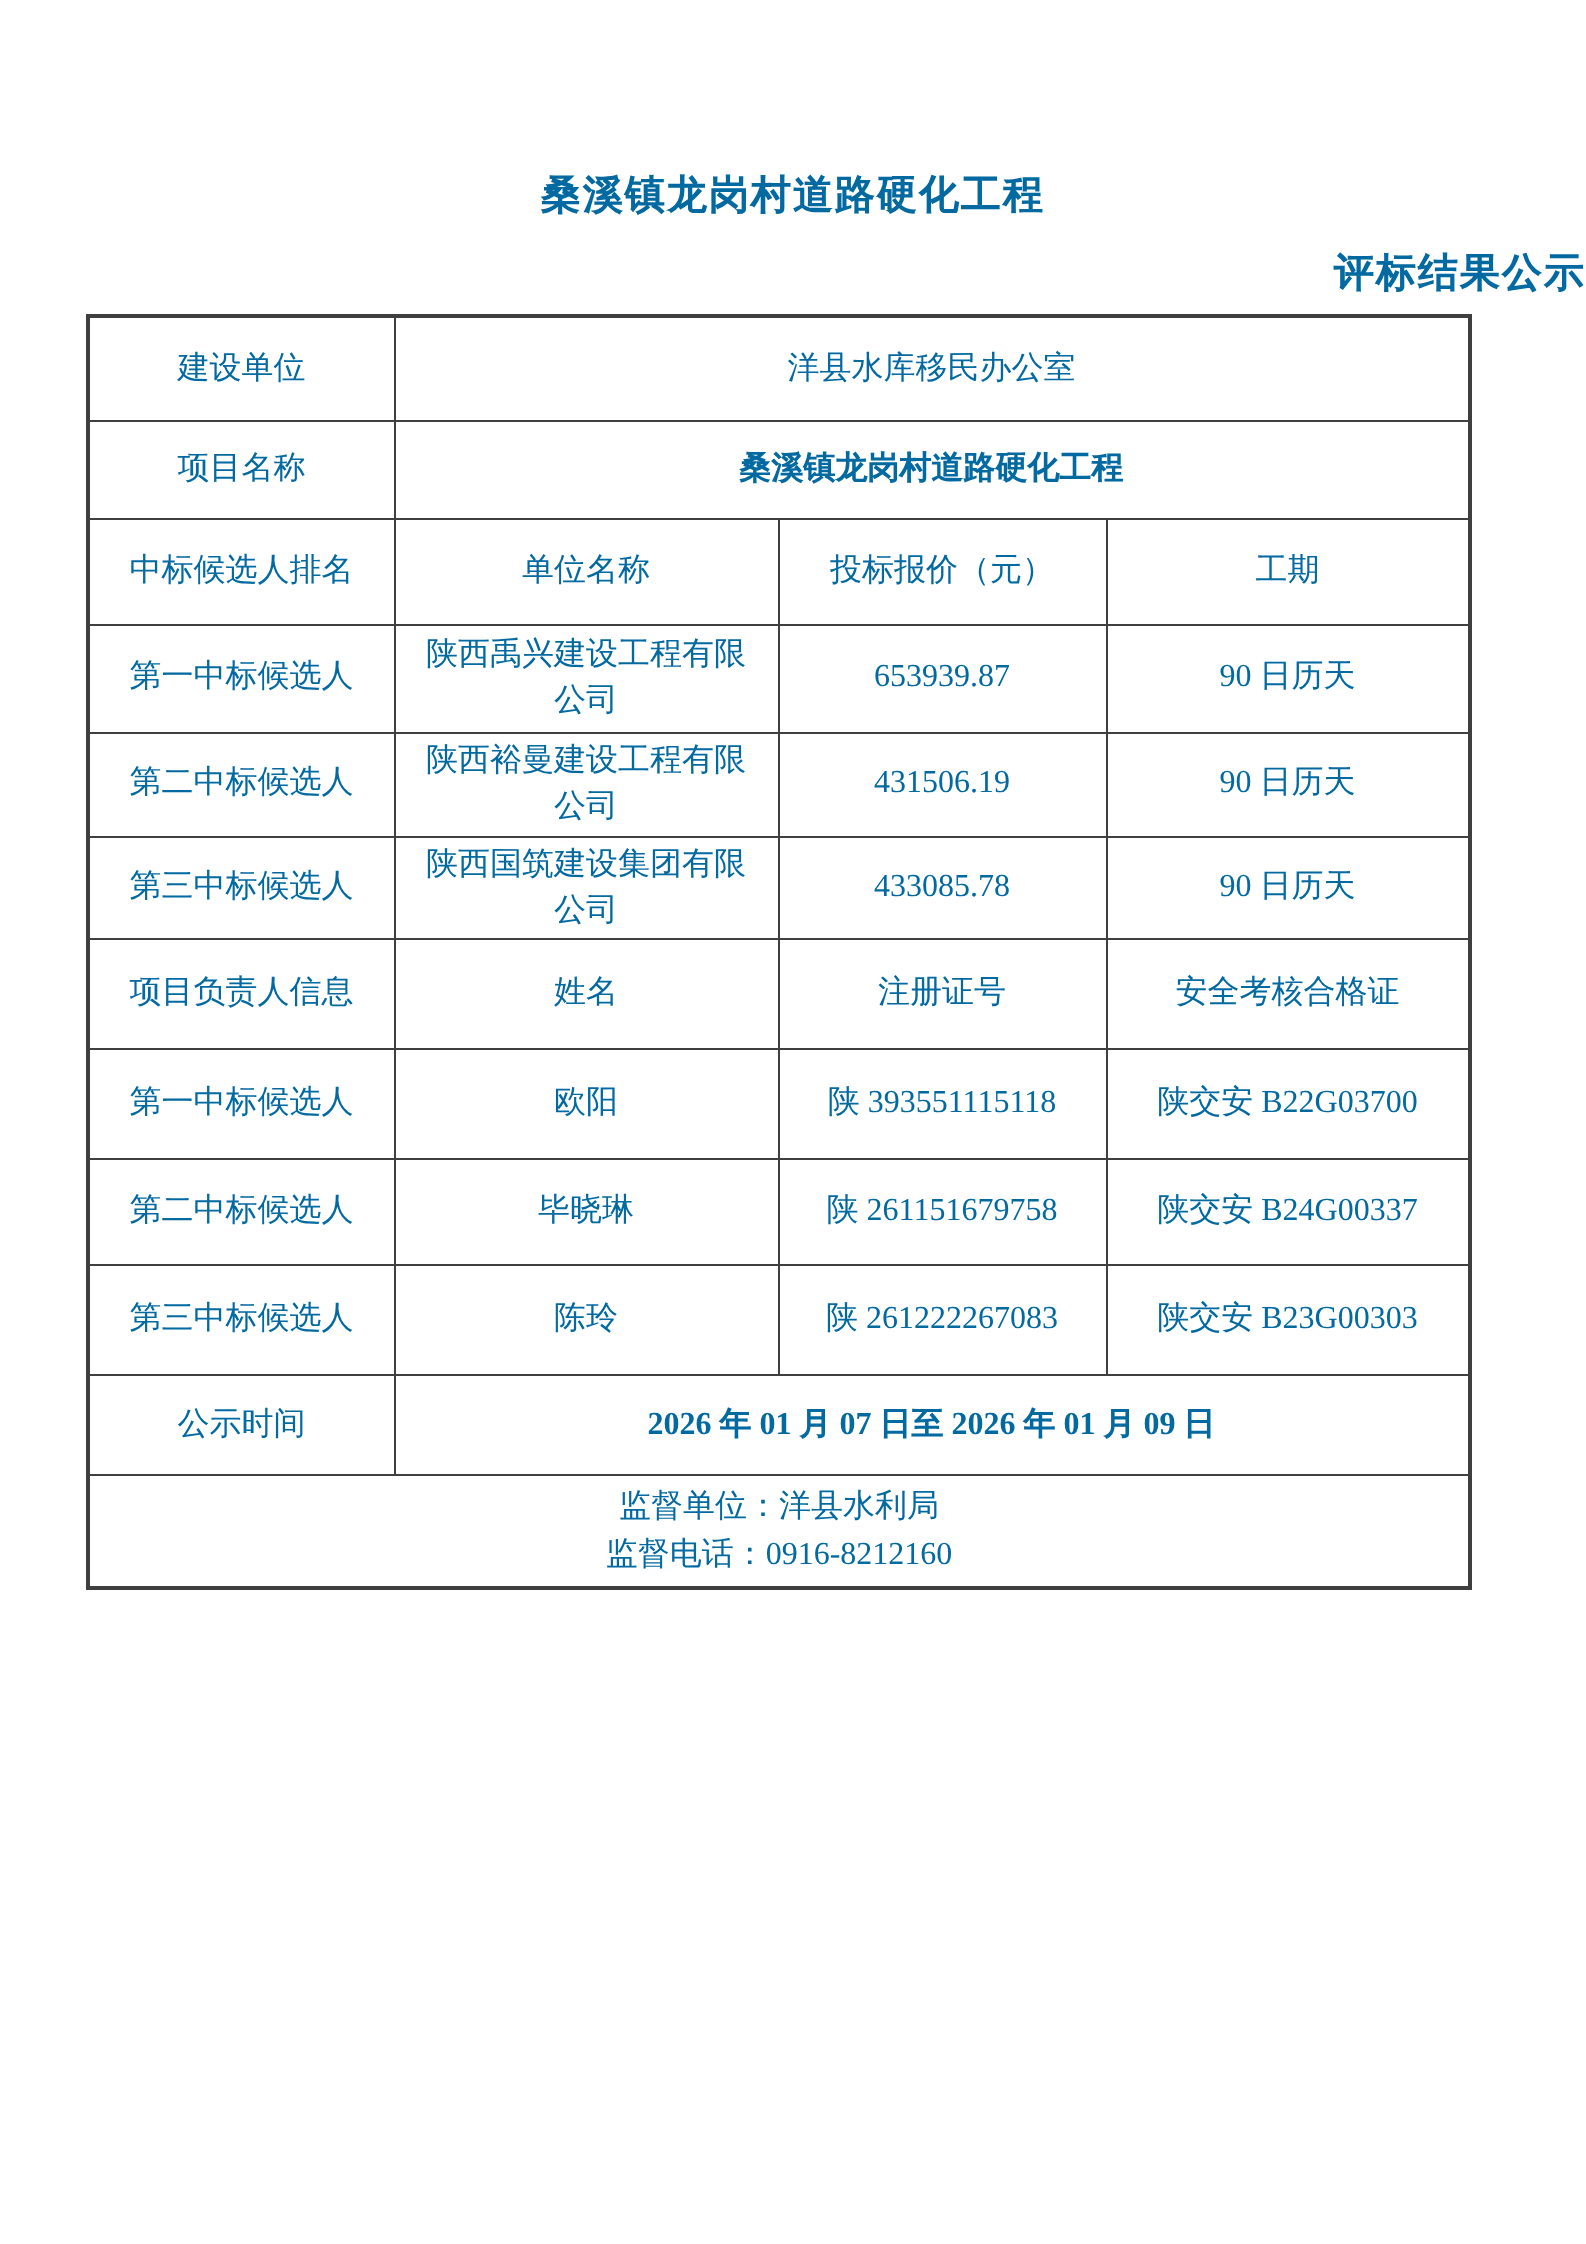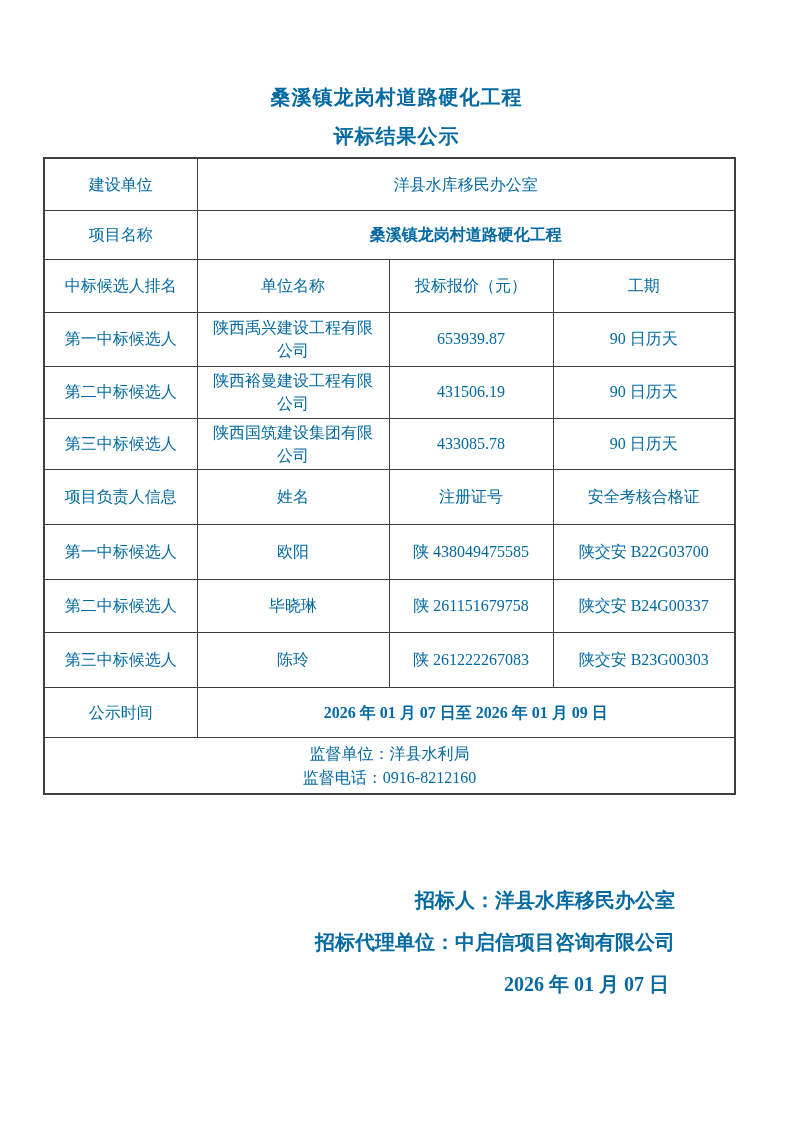--- a/index.html
+++ b/index.html
@@ -12,21 +12,21 @@
     color:#0369a1;
     overflow:hidden;
   }
   .doc-title{
     position:absolute;left:0;top:84px;width:100%;
     text-align:center;font-size:20px;font-weight:bold;
     letter-spacing:1px;
   }
   .doc-subtitle{
     position:absolute;left:0;top:123px;width:100%;
-    text-align:center;font-size:20px;font-weight:bold;
+    text-align:right;font-size:20px;font-weight:bold;
     letter-spacing:1px;
   }
   table.results{
     position:absolute;left:43px;top:157px;
     width:691px;
     border-collapse:collapse;
     table-layout:fixed;
     font-size:16px;
   }
   table.results{border:2px solid #3f3f3f;}
@@ -113,21 +113,21 @@
       </tr>
       <tr style="height:55px">
         <td>项目负责人信息</td>
         <td>姓名</td>
         <td>注册证号</td>
         <td>安全考核合格证</td>
       </tr>
       <tr style="height:55px">
         <td>第一中标候选人</td>
         <td>欧阳</td>
-        <td>陕 438049475585</td>
+        <td>陕 393551115118</td>
         <td>陕交安 B22G03700</td>
       </tr>
       <tr style="height:53px">
         <td>第二中标候选人</td>
         <td>毕晓琳</td>
         <td>陕 261151679758</td>
         <td>陕交安 B24G00337</td>
       </tr>
       <tr style="height:55px">
         <td>第三中标候选人</td>
@@ -141,19 +141,14 @@
       </tr>
       <tr style="height:57px">
         <td colspan="4" class="sup-cell">
           <div>监督单位：洋县水利局</div>
           <div>监督电话：0916-8212160</div>
         </td>
       </tr>
     </tbody>
   </table>
 
-  <div class="footer-block">
-    <div class="footer-line">招标人：洋县水库移民办公室</div>
-    <div class="footer-line">招标代理单位：中启信项目咨询有限公司</div>
-    <div class="footer-line footer-date">2026 年 01 月 07 日</div>
-  </div>
 
 </div>
 
 </body></html>

